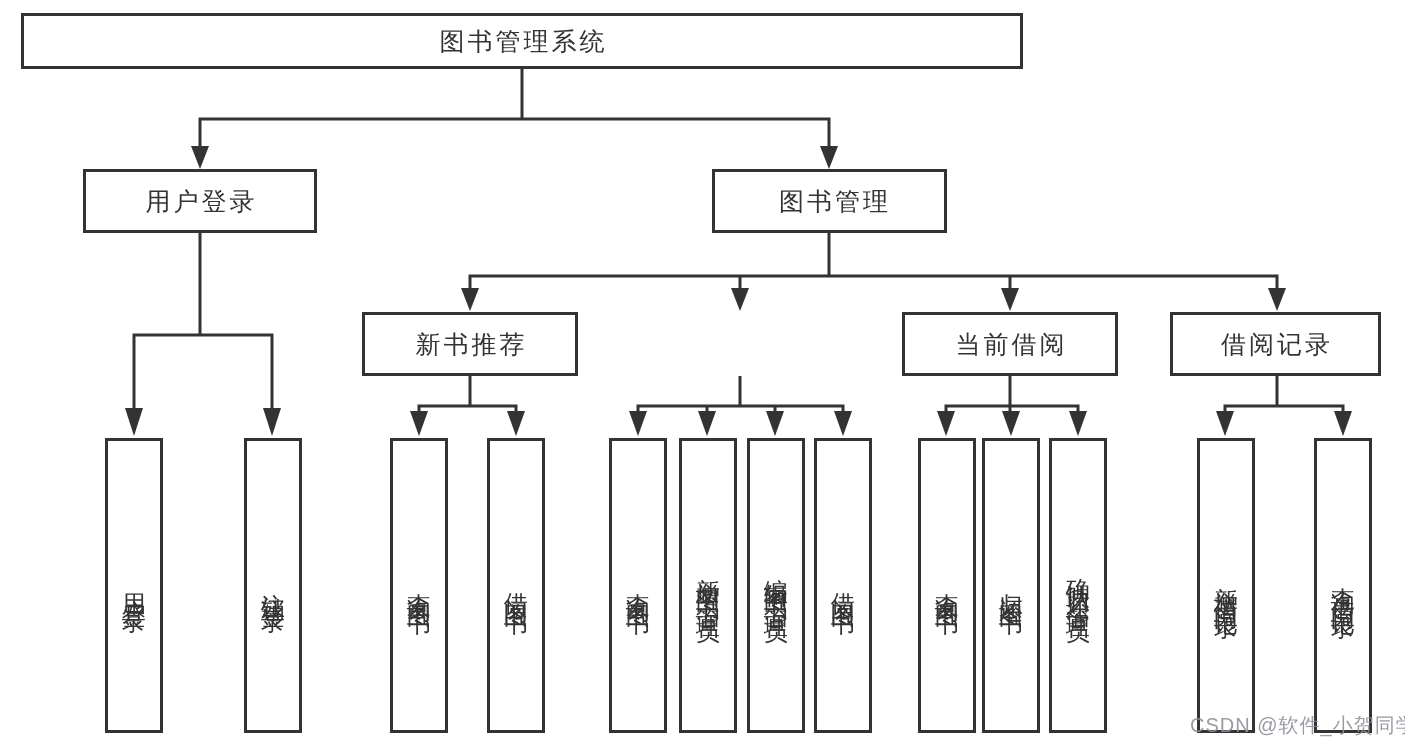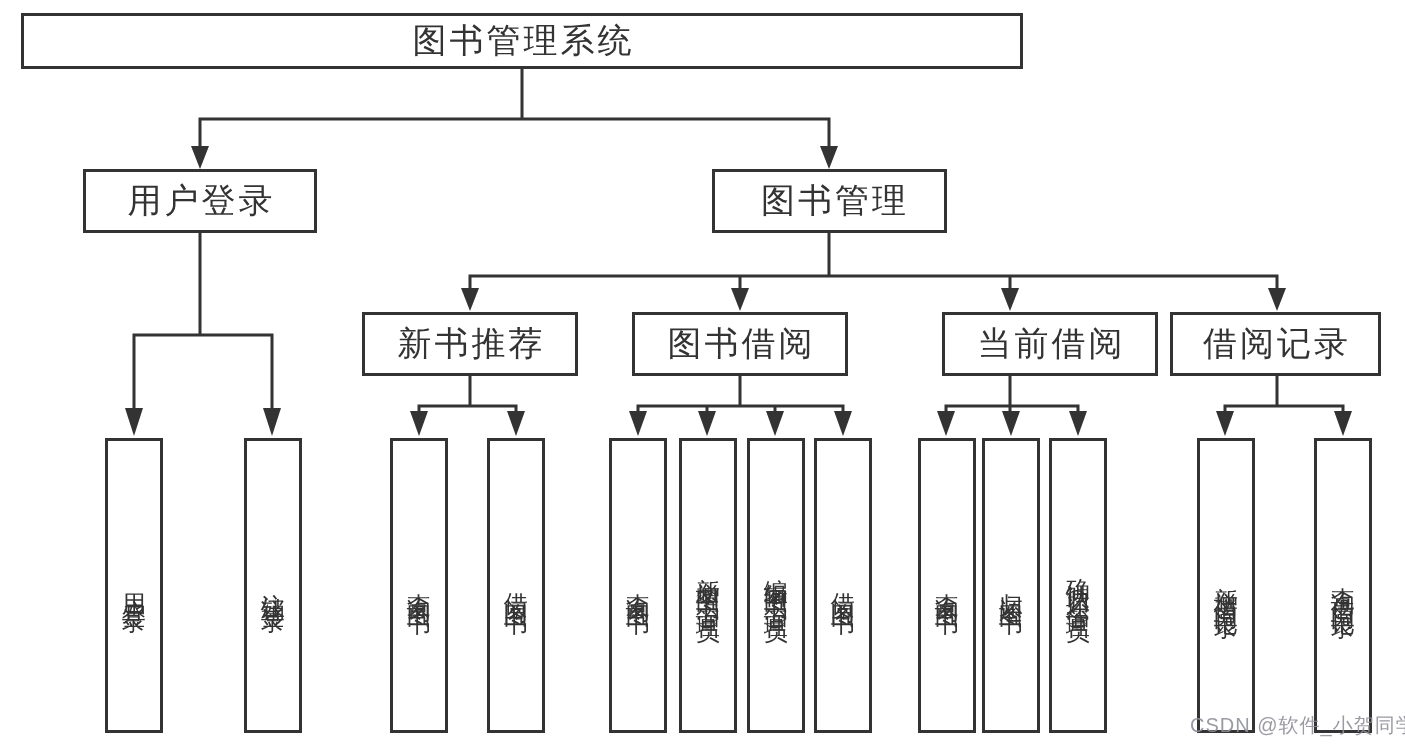--- a/index.html
+++ b/index.html
@@ -25,21 +25,21 @@
     position:absolute;
     background:var(--box_bg);
     border:3px solid var(--line);
     color:var(--text);
     display:flex;
     align-items:center;
     justify-content:center;
     z-index:2;
   }
   .box.h{
-    font-size:34px;
+    font-size:25px;
     letter-spacing:3px;
     text-indent:3px;
     white-space:nowrap;
     font-family:Liberation Mono, monospace;
   }
   .box.root{top:13px;left:21px;width:1002px;height:56px;}
   .box.lvl2{top:169px;height:64px;}
   .box.lvl3{top:312px;height:64px;width:216px;}
   .box.leaf{top:438px;height:295px;width:58px;}
   .vtext{
@@ -125,24 +125,21 @@
   <div class="box h lvl2" style="left:83px;width:234px;">
     <span>用户登录</span>
   </div>
   <div class="box h lvl2" style="left:712px;width:235px;padding-left:8px;">
     <span>图书管理</span>
   </div>
 
   <div class="box h lvl3" style="left:362px;">
     <span>新书推荐</span>
   </div>
-  <div class="box h lvl3" style="left:632px;">
-    <span>图书借阅</span>
-  </div>
-  <div class="box h lvl3" style="left:902px;margin-left:40px;">
+  <div class="box h lvl3" style="left:902px;">
     <span>当前借阅</span>
   </div>
   <div class="box h lvl3" style="left:1170px;width:211px;">
     <span>借阅记录</span>
   </div>
 
   <div class="box leaf" style="left:105px;">
     <span class="vtext">用户登录</span>
   </div>
   <div class="box leaf" style="left:244px;">

